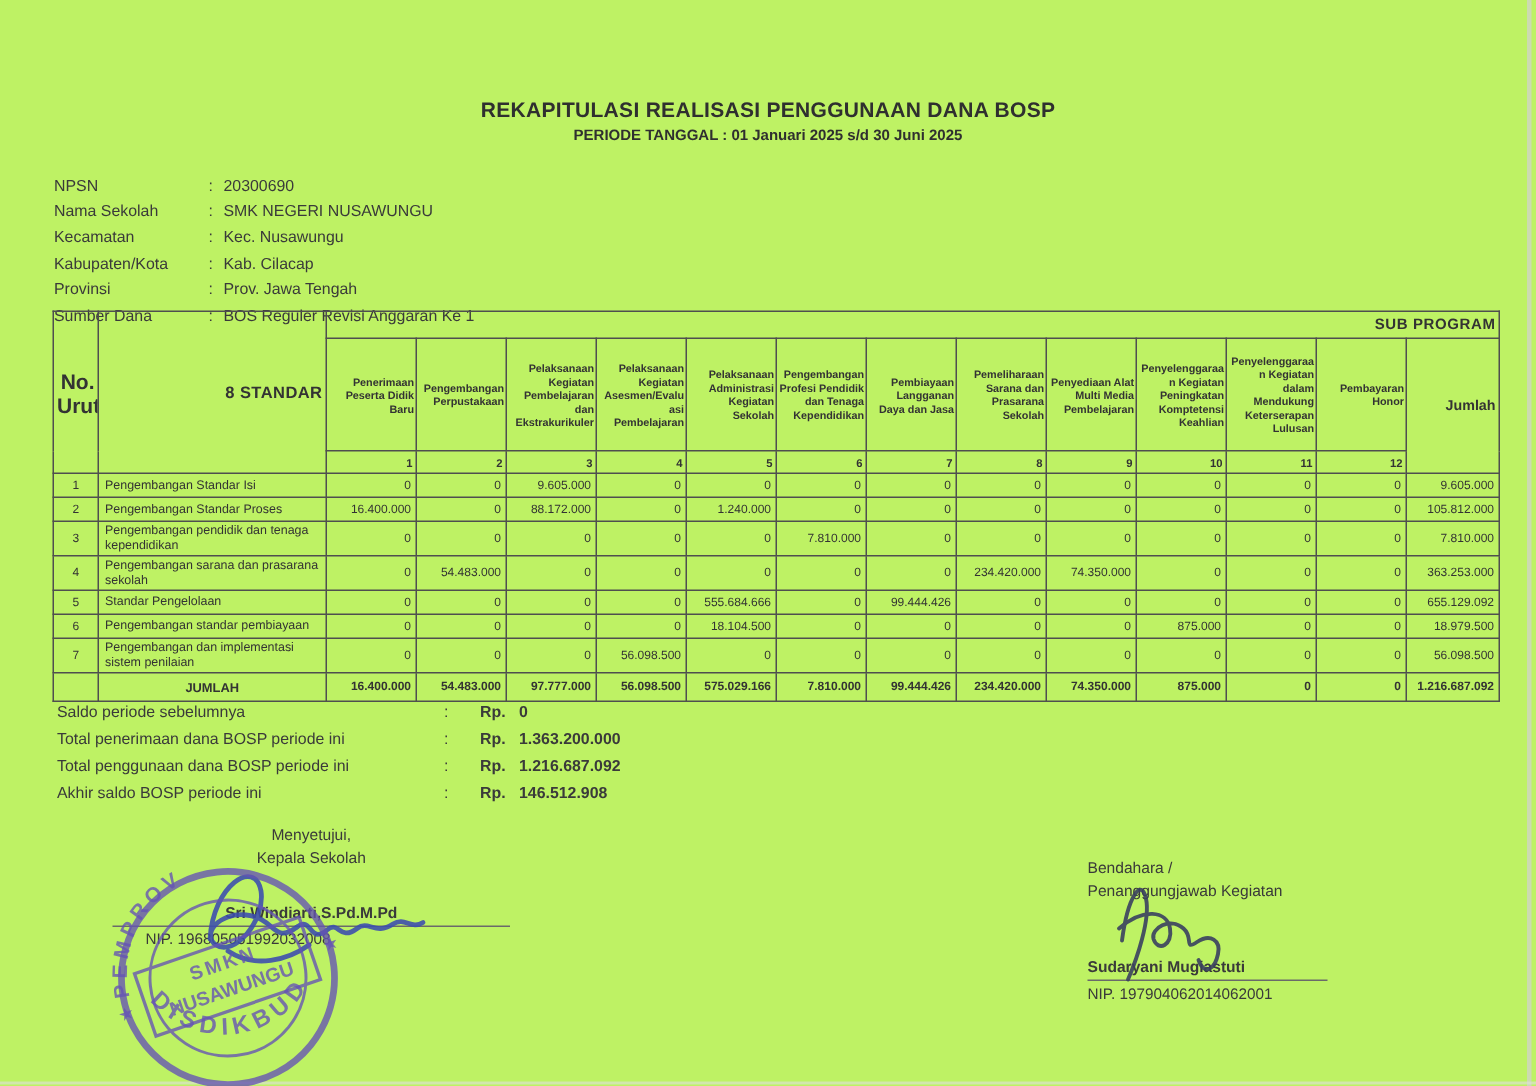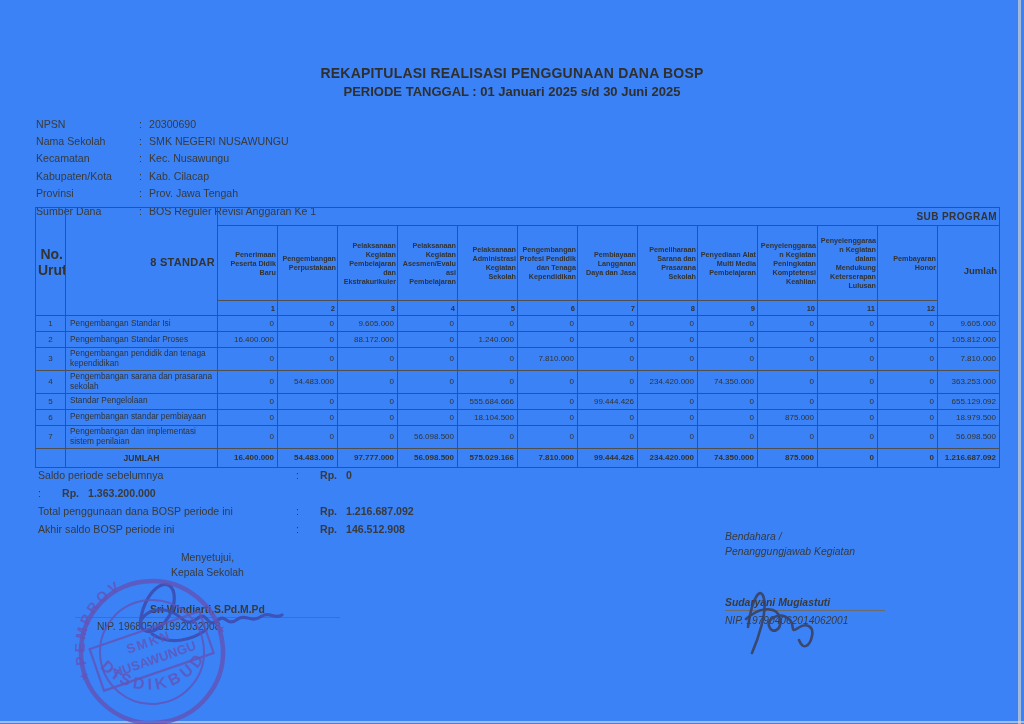--- a/index.html
+++ b/index.html
@@ -1,24 +1,24 @@
 <!DOCTYPE html>
 <html><head>
 <meta charset="utf-8">
 <style>
   html,body{margin:0;padding:0;background:#e8e8e8;}
-  .page{position:relative;width:1024px;height:724px;background:#3b82f6;overflow:hidden;
+  .page{position:relative;width:1024px;height:724px;background:#bef264;overflow:hidden;
         font-family:"Liberation Sans",sans-serif;color:#333;}
   
   .edge-right{position:absolute;right:3px;top:0;width:3px;height:100%;background:#d2d2d2;opacity:.7;}
   .edge-bottom{position:absolute;left:0;bottom:1px;width:100%;height:2px;background:#e0e0e0;opacity:.6;}
 
   .title-block{position:absolute;left:0;top:64px;width:1024px;text-align:center;line-height:1.3;}
   .title-1{font-size:14px;font-weight:bold;color:#2f2f2f;letter-spacing:.2px;}
-  .title-2,.title-3{font-size:13px;font-weight:bold;color:#2f2f2f;margin-top:2px;}
+  .title-2,.title-3{font-size:10px;font-weight:bold;color:#2f2f2f;margin-top:2px;}
 
   .info-block{position:absolute;left:36px;top:115px;font-size:10.6px;color:#3a3a3a;}
   .info-row{display:flex;height:17.4px;align-items:center;}
   .info-label{width:103px;}
   .info-colon{width:10px;}
   .info-value{}
 
   .table-wrap{position:absolute;left:35px;top:207px;width:962px;}
   table{border-collapse:collapse;table-layout:fixed;width:962px;}
   th,td{border:1px solid #4f4f4f;padding:1px 2px;color:#333;overflow:hidden;}
@@ -42,21 +42,21 @@
   .sum-colon{width:8px;}
   .sum-cur{font-weight:bold;width:26px;padding-left:16px;}
   .sum-val{font-weight:bold;}
 
   .sig-left{position:absolute;left:75px;top:550px;width:265px;font-size:10.4px;color:#3a3a3a;z-index:1;}
   .sig-left .l1,.sig-left .l2{text-align:center;line-height:15px;}
   .sig-left .name{font-weight:bold;margin-top:24px;text-align:center;}
   .sig-left .rule{border-bottom:1px solid #6a6a6a;margin-top:2px;width:100%;}
   .sig-left .nip{margin-top:3px;padding-left:22px;font-size:10.2px;}
 
-  .sig-right{position:absolute;left:725px;top:529px;width:230px;font-size:10.4px;color:#3a3a3a;font-style:italic;}
+  .sig-right{position:absolute;left:725px;top:572px;width:230px;font-size:10.4px;color:#3a3a3a;}
   .sig-right .l1,.sig-right .l2{line-height:15px;}
   .sig-right .name{font-weight:bold;margin-top:38px;}
   .sig-right .rule{border-bottom:1px solid #6a6a6a;margin-top:2px;width:160px;}
   .sig-right .nip{margin-top:4px;font-size:10.2px;}
 
   .stamp-svg{position:absolute;left:52px;top:552px;z-index:5;pointer-events:none;transform:rotate(-6deg);}
   .sigink-left{position:absolute;left:112px;top:568px;z-index:4;pointer-events:none;}
   .sigink-right{position:absolute;left:728px;top:577px;z-index:4;pointer-events:none;}
 </style>
 </head>
@@ -302,20 +302,21 @@
   </div>
 
   <div class="summary-block">
       <div class="sum-row">
         <span class="sum-label">Saldo periode sebelumnya</span>
         <span class="sum-colon">:</span>
         <span class="sum-cur">Rp.</span>
         <span class="sum-val">0</span>
       </div>
       <div class="sum-row">
+        <span class="sum-label">Total penerimaan dana BOSP periode ini</span>
         <span class="sum-colon">:</span>
         <span class="sum-cur">Rp.</span>
         <span class="sum-val">1.363.200.000</span>
       </div>
       <div class="sum-row">
         <span class="sum-label">Total penggunaan dana BOSP periode ini</span>
         <span class="sum-colon">:</span>
         <span class="sum-cur">Rp.</span>
         <span class="sum-val">1.216.687.092</span>
       </div>

